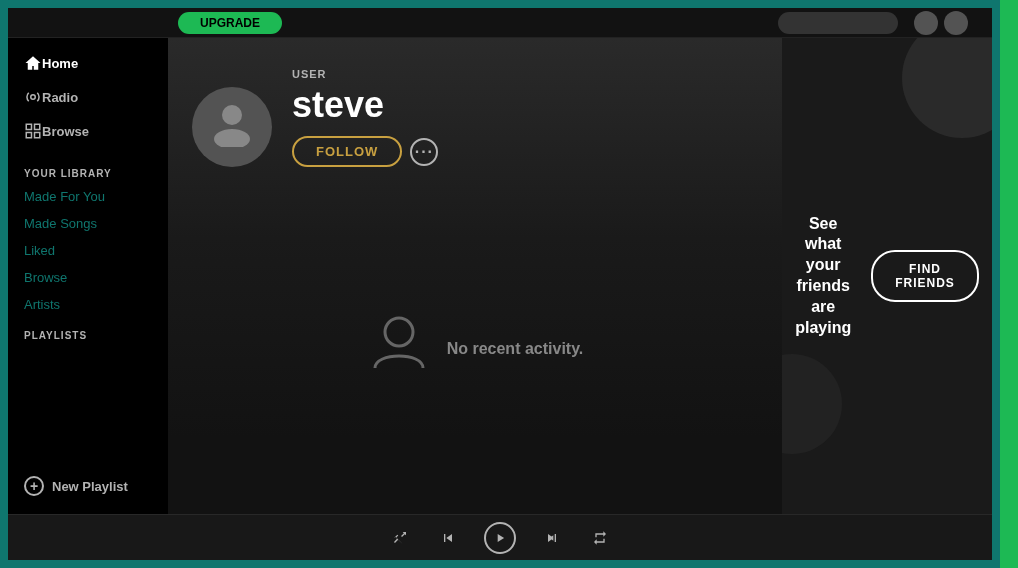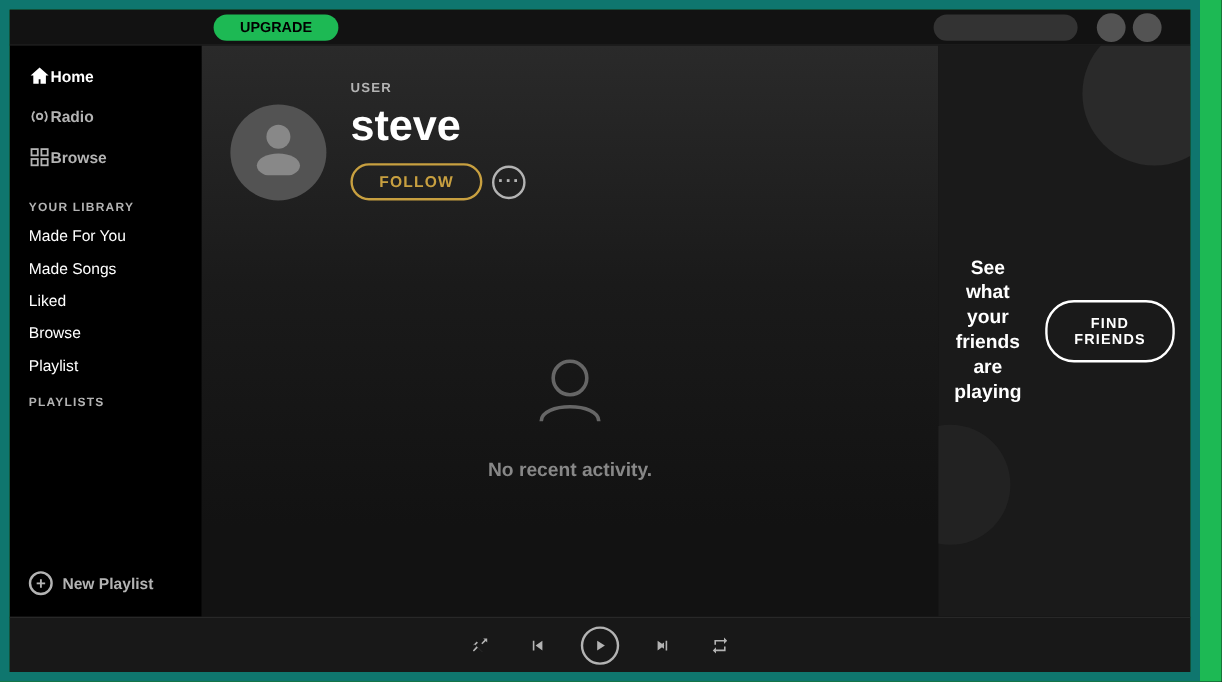--- a/index.html
+++ b/index.html
@@ -59,21 +59,21 @@
     .sidebar-section-label {
       padding: 10px 16px 4px;
       color: #b3b3b3;
       font-size: 10px;
       font-weight: 700;
       letter-spacing: 1px;
       text-transform: uppercase;
     }
     .sidebar-library-item {
       padding: 6px 16px;
-      color: #ffffff;
+      color: #0f766e;
       font-size: 13px;
       font-weight: 500;
       cursor: pointer;
     }
     .sidebar-library-item.active { color: #fff; }
     .playlists-label {
       padding: 12px 16px 4px;
       color: #b3b3b3;
       font-size: 10px;
       font-weight: 700;
@@ -217,21 +217,21 @@
     .profile-content {
       flex: 1;
       display: flex;
       flex-direction: column;
       align-items: center;
       justify-content: center;
       padding: 60px 24px;
     }
     .empty-state {
       display: flex;
-      flex-direction: column;
+      flex-direction: row;
       align-items: center;
       gap: 16px;
     }
     .person-icon-large {
       color: #555;
       font-size: 56px;
       line-height: 1;
     }
     .no-activity-text {
       color: #888;
@@ -416,21 +416,21 @@
             </span>
             <span>Browse</span>
           </div>
         </div>
 
         <div class="sidebar-section-label">YOUR LIBRARY</div>
         <div class="sidebar-library-item">Made For You</div>
         <div class="sidebar-library-item">Made Songs</div>
         <div class="sidebar-library-item">Liked</div>
         <div class="sidebar-library-item">Browse</div>
-        <div class="sidebar-library-item">Playlist</div>
+        <div class="sidebar-library-item">Artists</div>
 
         <div class="playlists-label">PLAYLISTS</div>
 
         <div class="sidebar-spacer"></div>
 
         <div class="new-playlist">
           <div class="plus-circle">+</div>
           <span>New Playlist</span>
         </div>
       </div>

